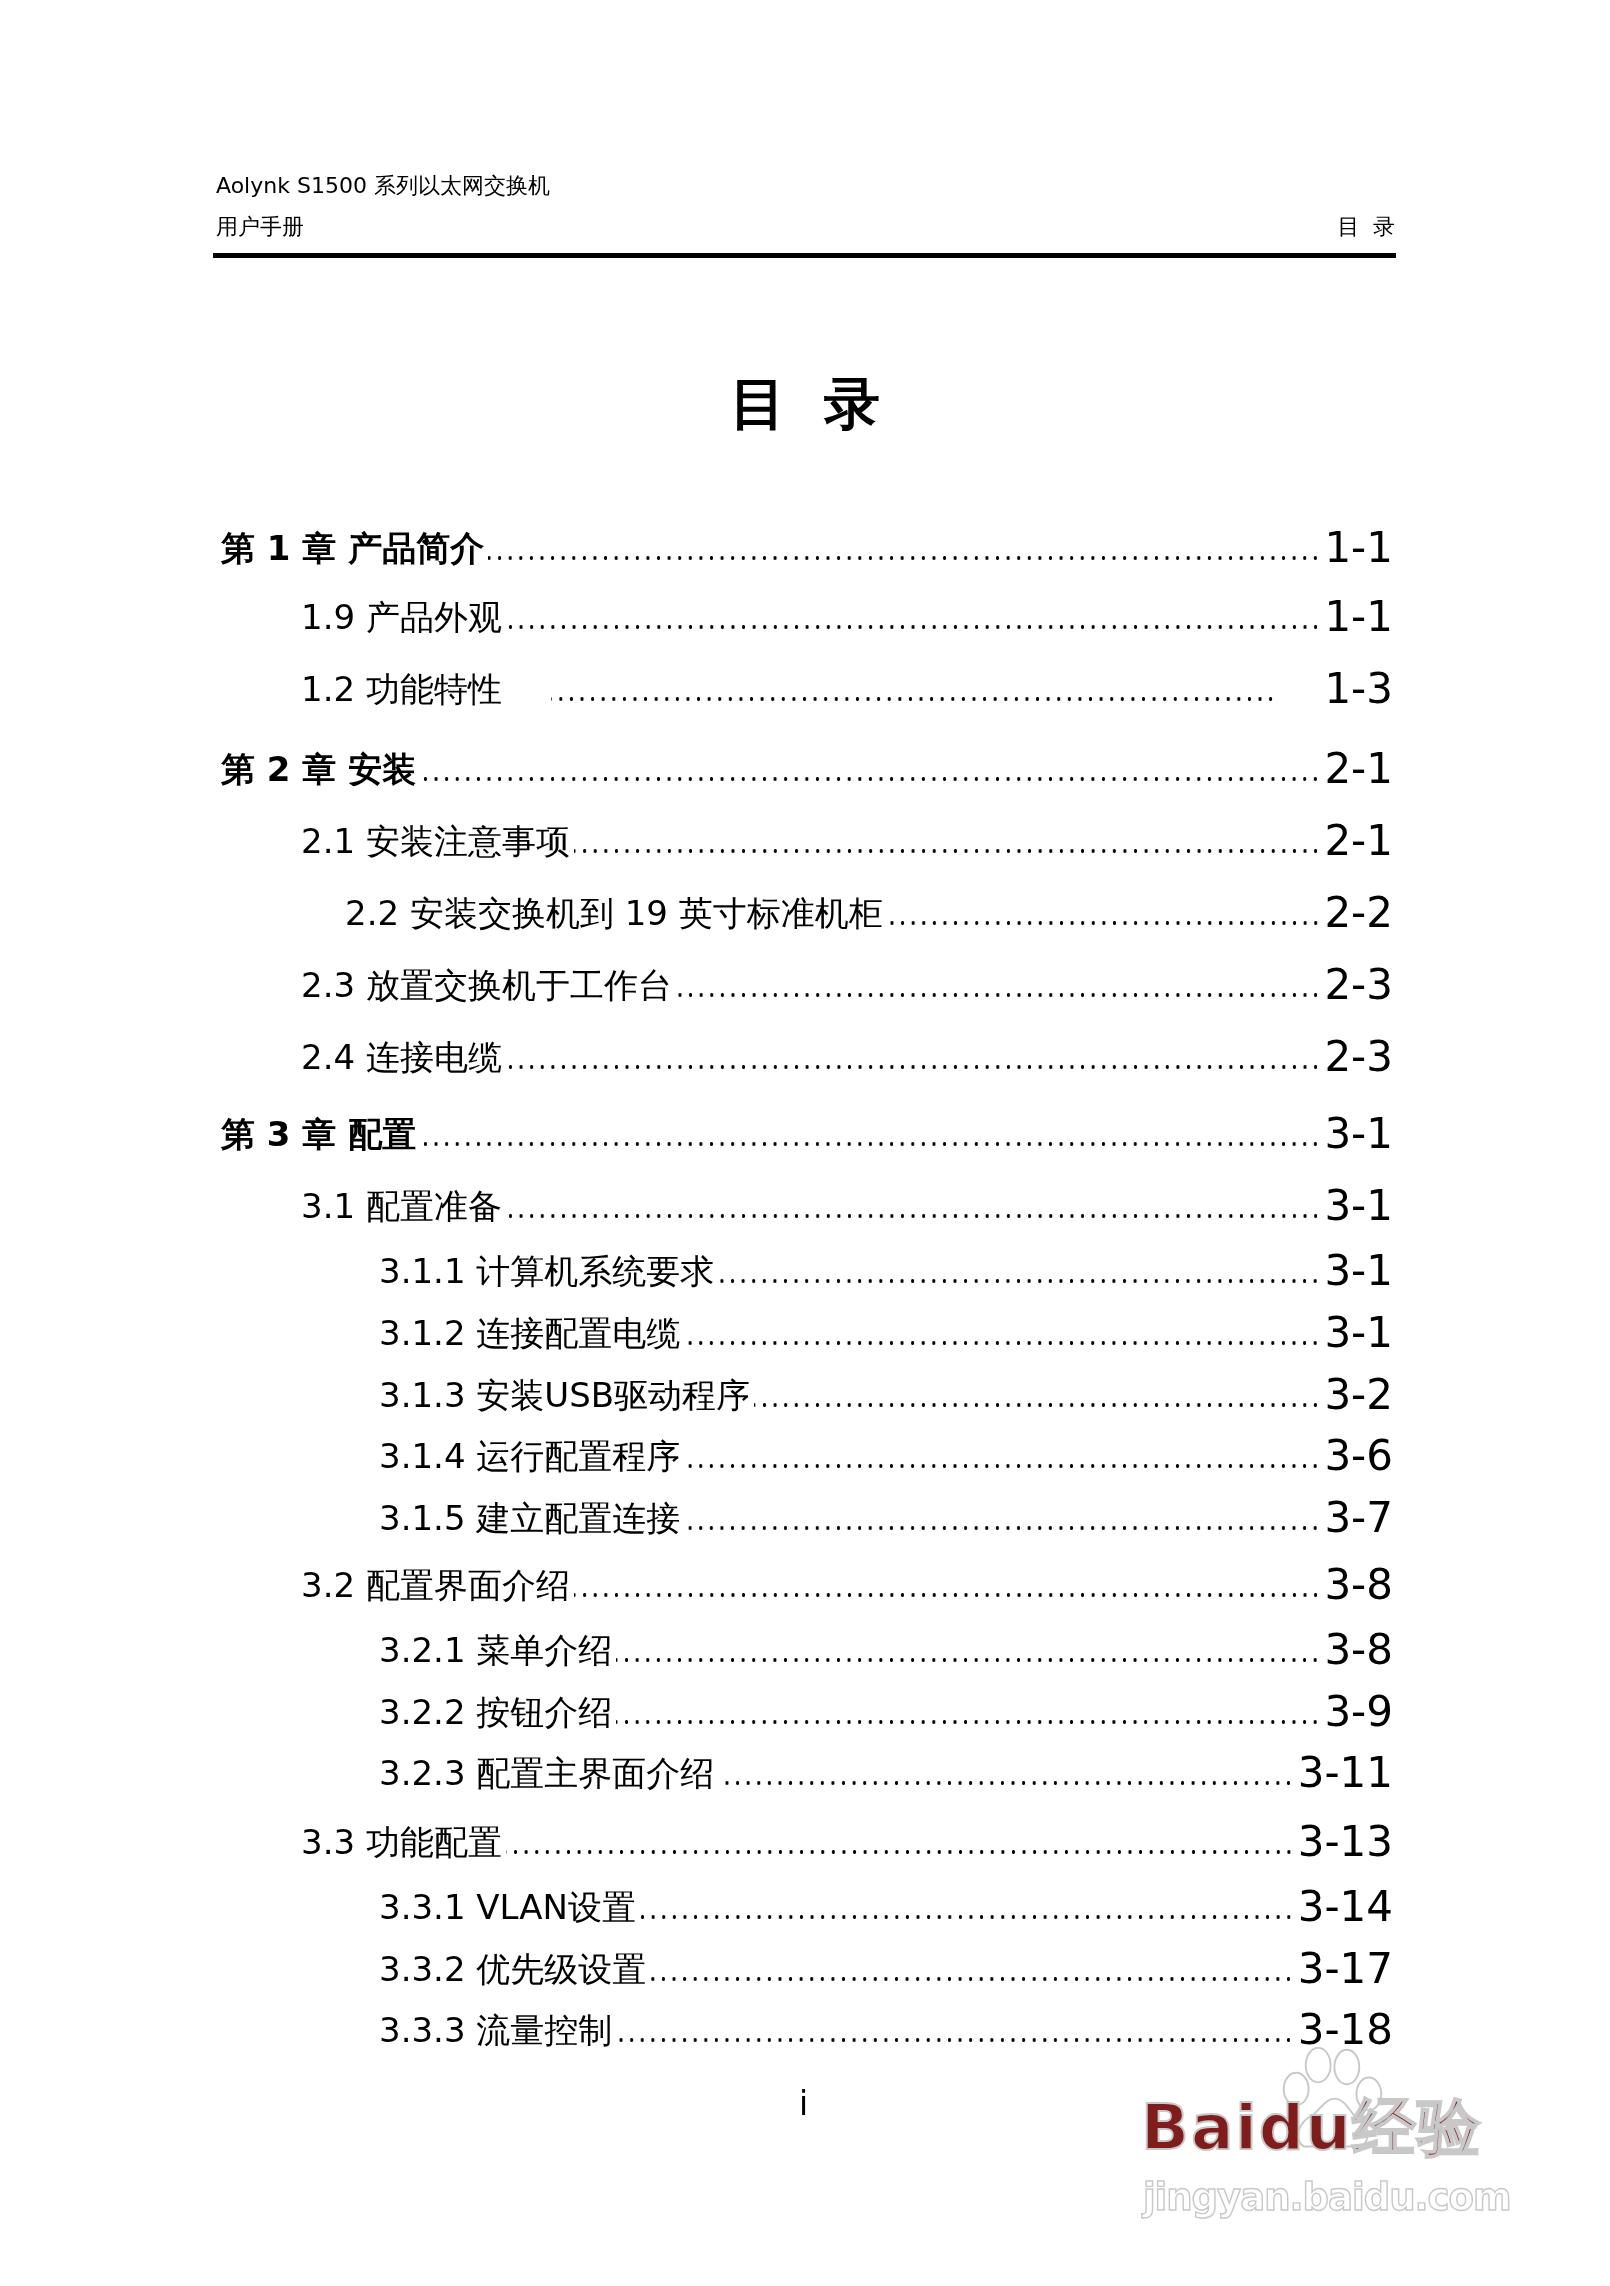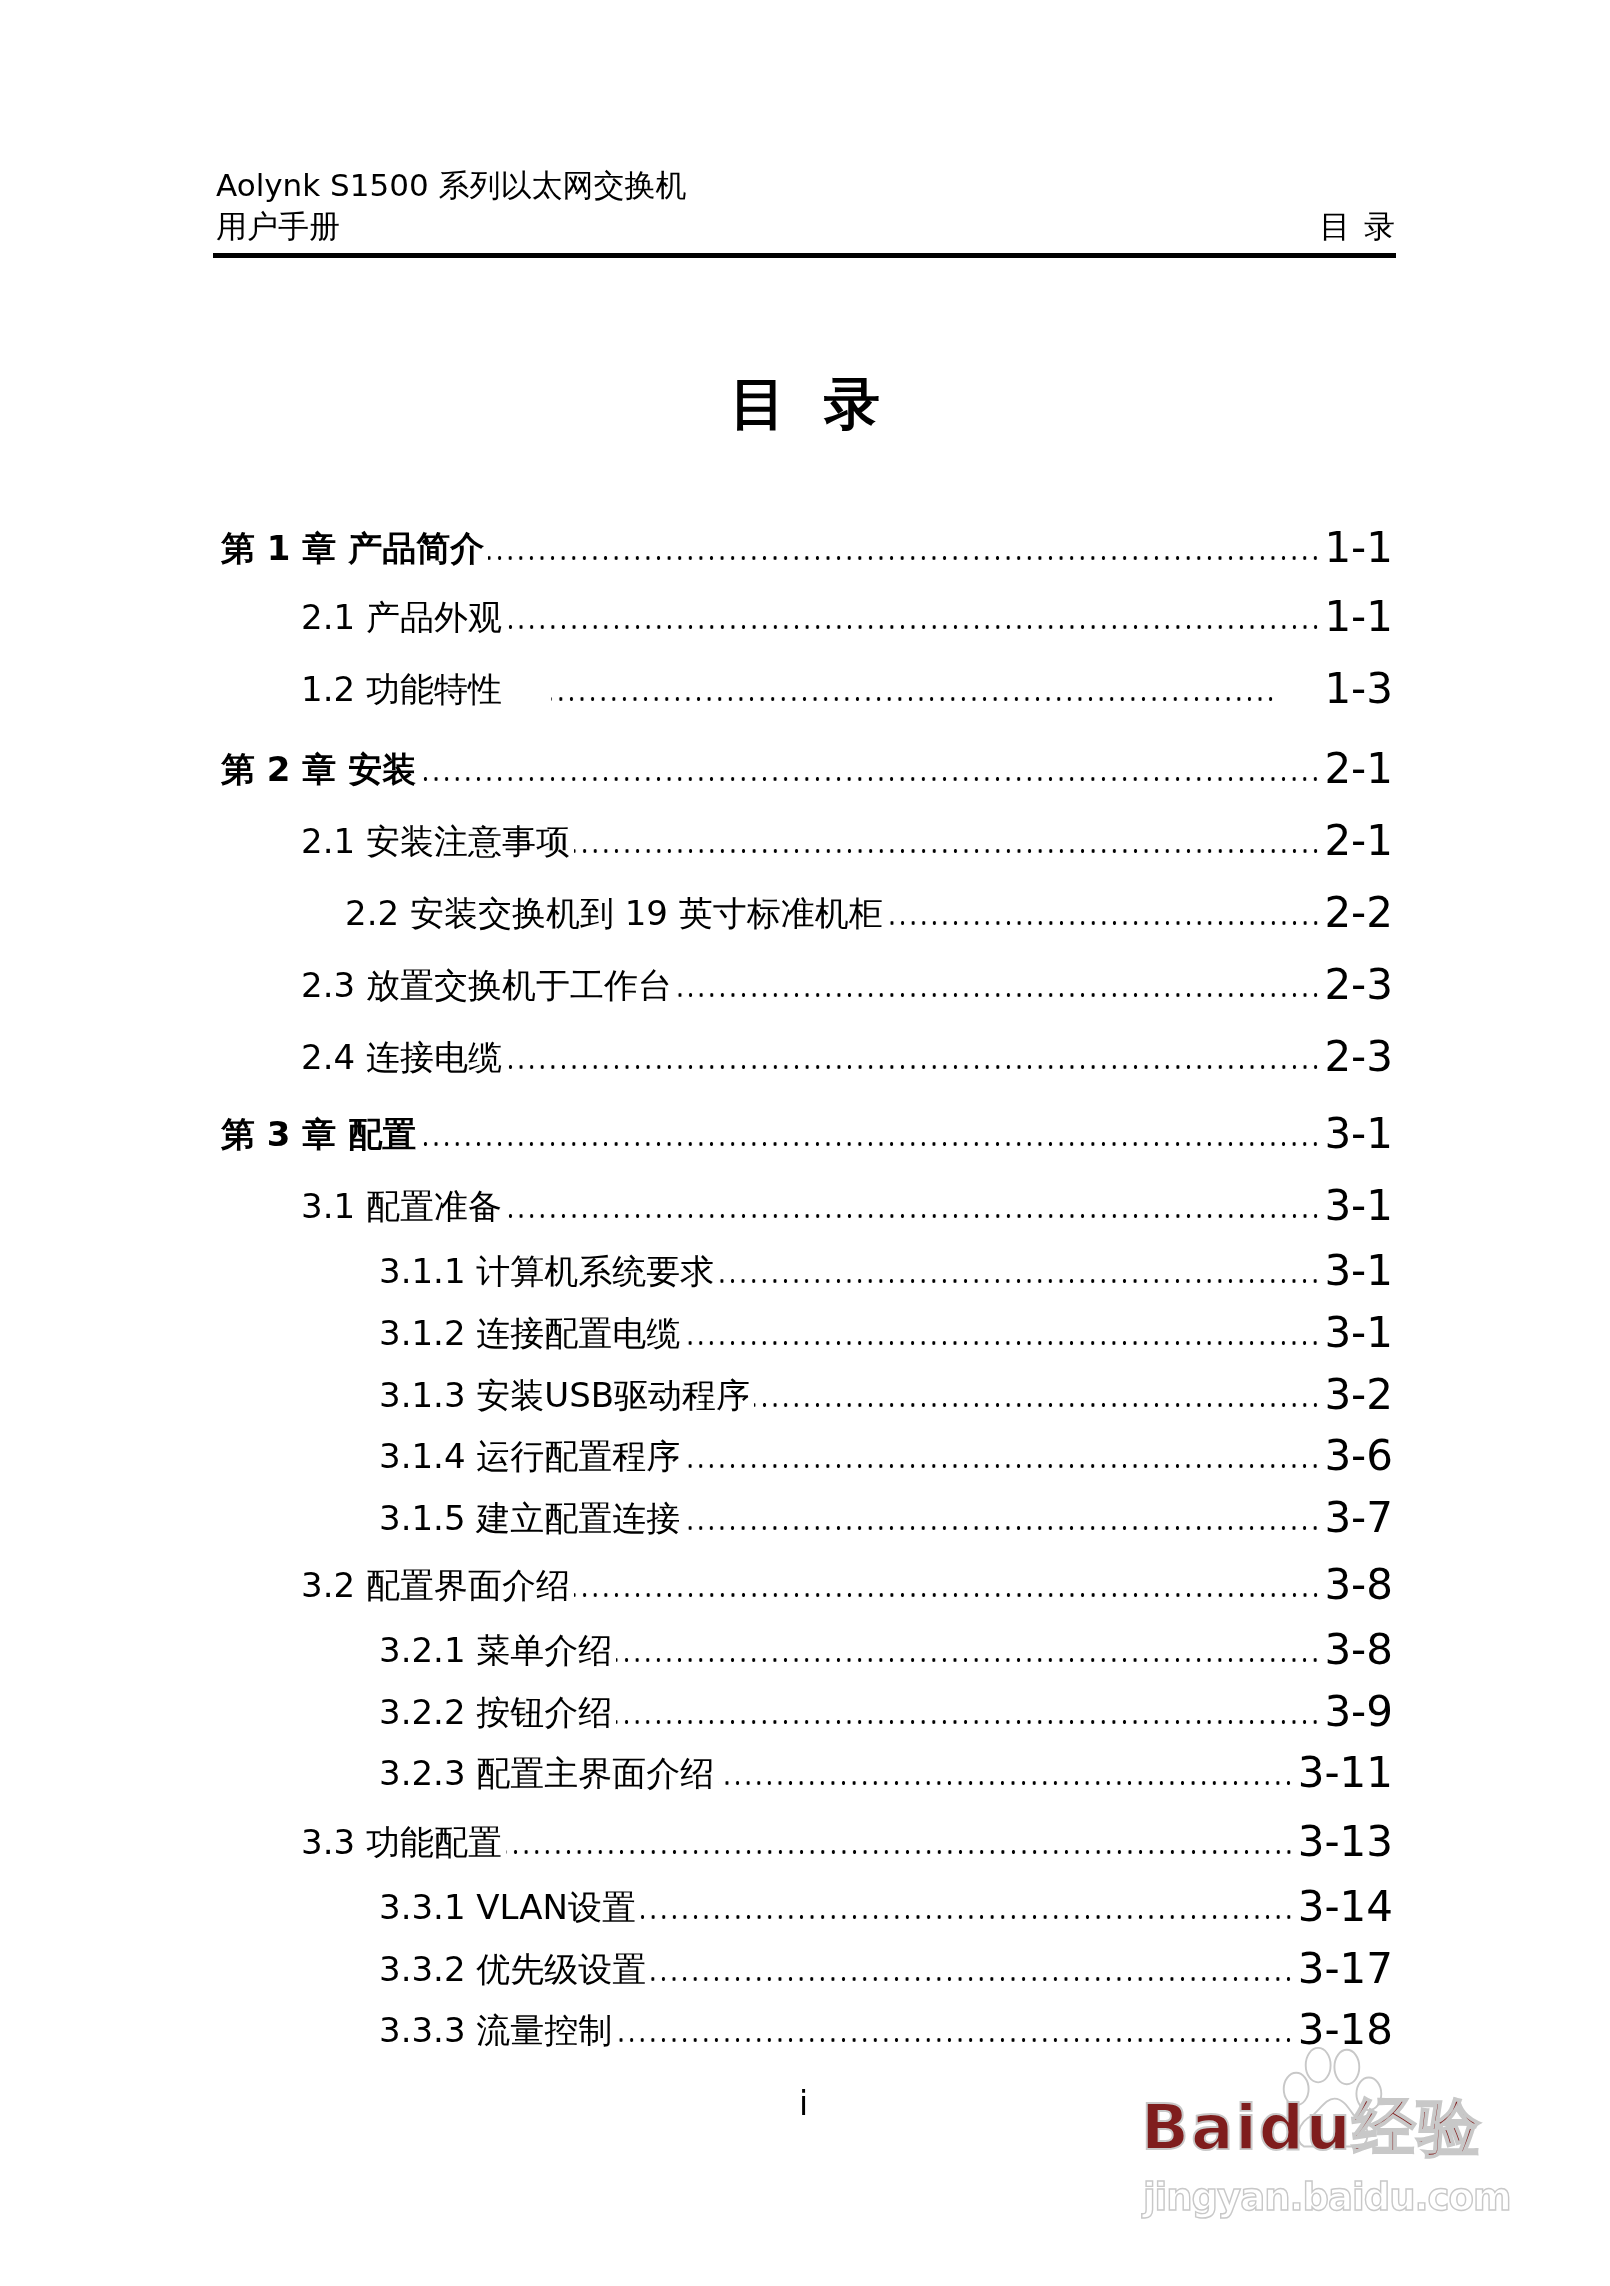--- a/index.html
+++ b/index.html
@@ -1,18 +1,18 @@
 <!DOCTYPE html>
 <html><head>
 <meta charset="utf-8">
 <style>
   html, body { margin: 0; padding: 0; background: #ffffff; }
   body { width: 1610px; height: 2286px; position: relative; overflow: hidden;
          font-family: "DejaVu Sans", "Liberation Sans", sans-serif; color: #000; }
-  .hdr { position: absolute; font-size: 31px; line-height: 37px; white-space: nowrap; }
+  .hdr { position: absolute; font-size: 22px; line-height: 37px; white-space: nowrap; }
   #hdr-title { left: 216px; top: 167px; }
   #hdr-sub { left: 216px; top: 208px; }
   #hdr-right { right: 215px; top: 208px; letter-spacing: 13.4px; margin-right: -13.4px; }
   .rule { position: absolute; left: 213px; top: 253px; width: 1183px; height: 4.8px; background: #000; }
   .page-title { position: absolute; left: 0; width: 1610px; top: 370px; text-align: center;
                 font-size: 56px; line-height: 67px; letter-spacing: 38px; text-indent: 38px; font-weight: bold; }
   .toc-row { position: absolute; height: 48px; display: flex; align-items: center; right: 217px; }
   .toc-row .label { white-space: nowrap; font-size: 34px; line-height: 48px; }
   .toc-row .leader { flex: 1; margin: 0 3.8px; height: 48px; position: relative; overflow: hidden; }
   .toc-row .leader::after { content: ""; position: absolute; left: 0; right: 0; bottom: 12.5px; height: 3.8px;
@@ -41,21 +41,21 @@
 
 <div class="page-title">目录</div>
 
 <div id="toc">
     <div class="toc-row lvl1" style="top: 524px;">
       <span class="label">第 1 章 产品简介</span>
       <span class="leader"></span>
       <span class="page">1-1</span>
     </div>
     <div class="toc-row lvl2" style="top: 593px;">
-      <span class="label">2.1 产品外观</span>
+      <span class="label">1.9 产品外观</span>
       <span class="leader"></span>
       <span class="page">1-1</span>
     </div>
     <div class="toc-row lvl2" style="top: 665px; gap: 45px;">
       <span class="label">1.2 功能特性</span>
       <span class="leader"></span>
       <span class="page">1-3</span>
     </div>
     <div class="toc-row lvl1" style="top: 745px;">
       <span class="label">第 2 章 安装</span>

